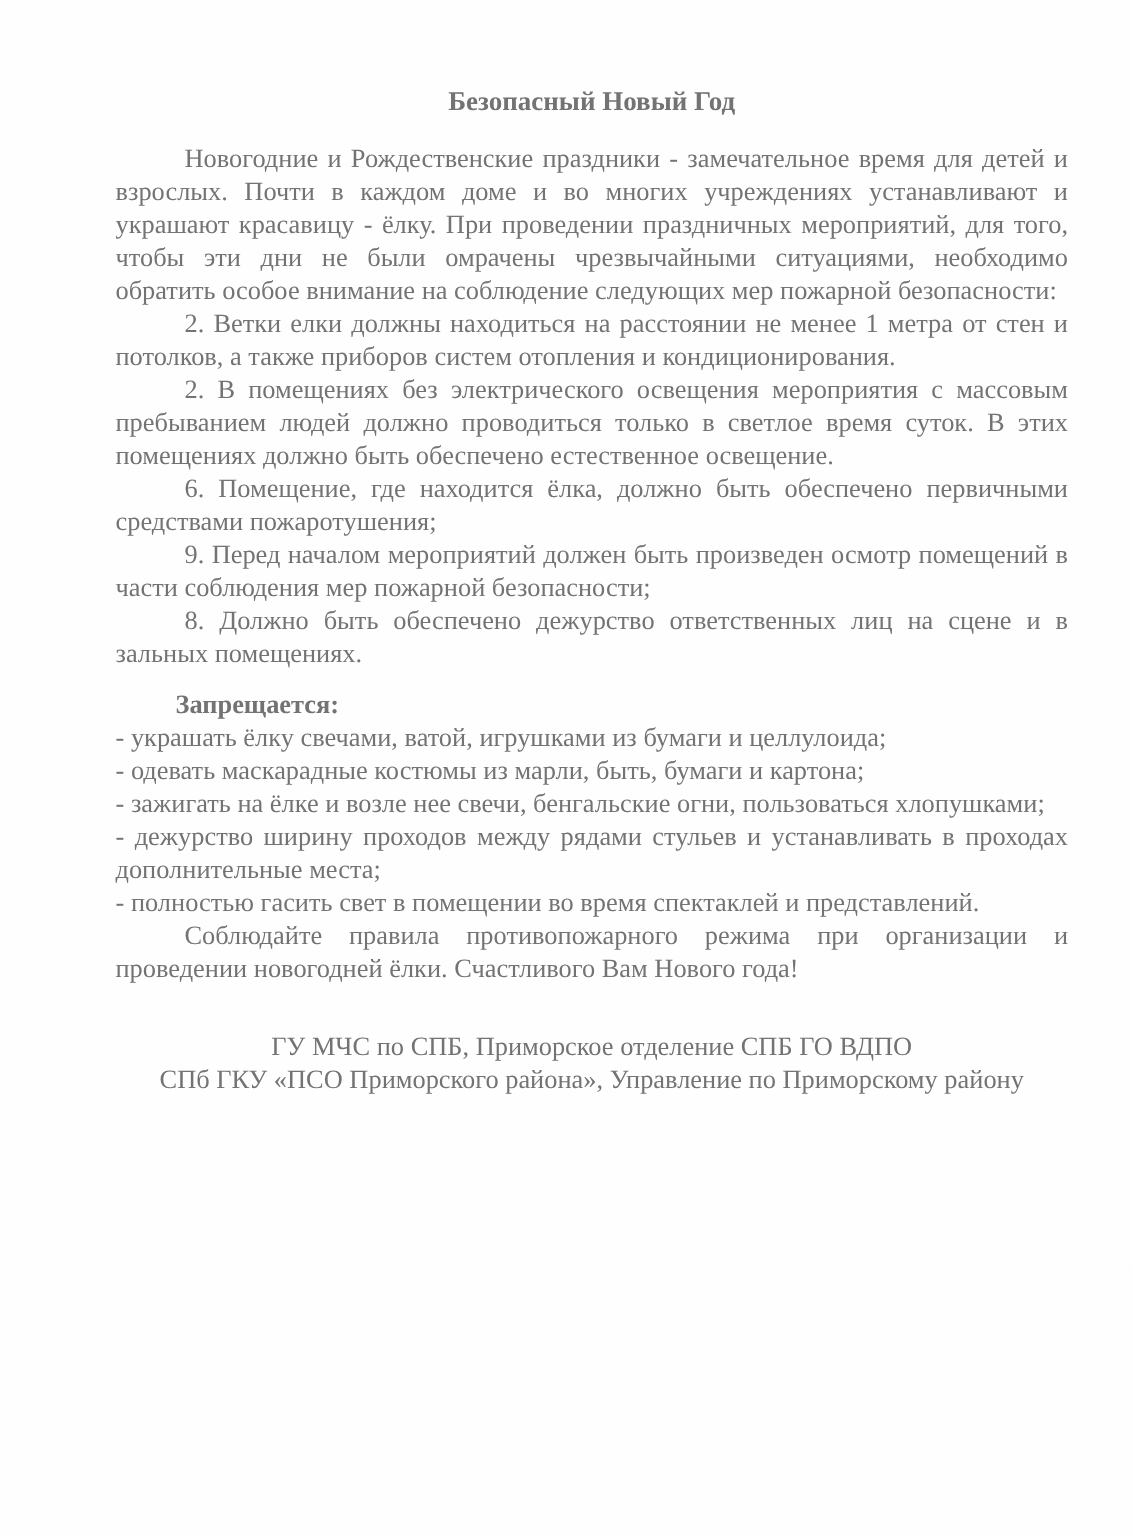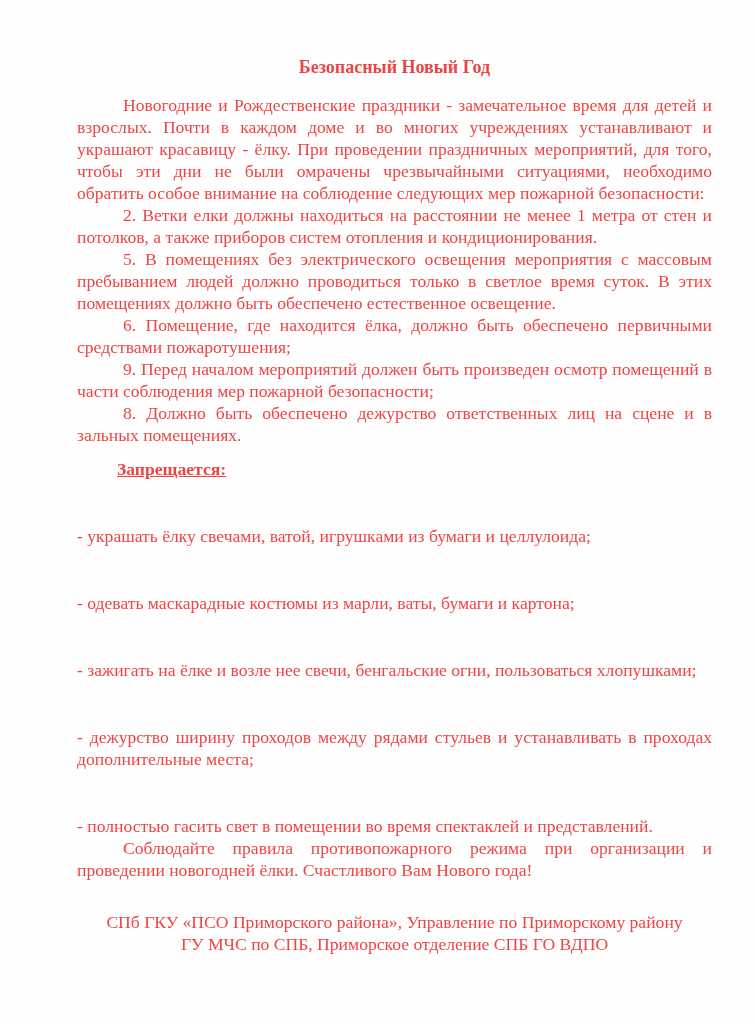--- a/index.html
+++ b/index.html
@@ -7,48 +7,46 @@
     margin: 0;
     padding: 0;
     background: #ffffff;
   }
   .page {
     position: relative;
     width: 755px;
     height: 1024px;
     box-sizing: border-box;
     background: #fefefe;
-    color: #ef4444;
+    color: #737373;
     font-family: "Liberation Serif", "DejaVu Serif", serif;
     font-size: 17.6px;
     line-height: 22px;
     padding: 56px 43px 0 77px;
     overflow: hidden;
   }
   .doc-title {
     margin: 0 0 16px 0;
     font-size: 18px;
     line-height: 22px;
     font-weight: bold;
     text-align: center;
   }
   p {
     margin: 0;
     text-align: justify;
     text-indent: 46px;
   }
   p.bullet {
     text-indent: 0;
-    margin-top: 45px;
   }
   p.section-heading {
     font-weight: bold;
     text-indent: 40px;
     margin-top: 12px;
-    text-decoration: underline;
   }
   p.closing {
   }
   .footer {
     margin-top: 30px;
     text-align: center;
   }
   .footer div {
     text-indent: 0;
   }
@@ -56,33 +54,33 @@
 </head>
 <body>
 
 <div class="page">
 
   <h1 class="doc-title">Безопасный Новый Год</h1>
 
   <p>Новогодние и Рождественские праздники - замечательное время для детей и взрослых. Почти в каждом доме и во многих учреждениях устанавливают и украшают красавицу - ёлку.  При проведении праздничных мероприятий, для того, чтобы эти дни не были омрачены чрезвычайными ситуациями, необходимо обратить особое внимание на соблюдение следующих мер пожарной безопасности:</p>
 
   <p>2. Ветки елки должны находиться на расстоянии не менее 1 метра от стен и потолков, а также приборов систем отопления и кондиционирования.</p>
-  <p>5. В помещениях без электрического освещения мероприятия с массовым пребыванием людей должно проводиться только в светлое время суток. В этих помещениях должно быть обеспечено естественное освещение.</p>
+  <p>2. В помещениях без электрического освещения мероприятия с массовым пребыванием людей должно проводиться только в светлое время суток. В этих помещениях должно быть обеспечено естественное освещение.</p>
   <p>6. Помещение, где находится ёлка, должно быть обеспечено первичными средствами пожаротушения;</p>
   <p>9. Перед началом мероприятий должен быть произведен осмотр помещений в части соблюдения мер пожарной безопасности;</p>
   <p>8. Должно быть обеспечено дежурство ответственных лиц на сцене и в зальных помещениях.</p>
 
   <p class="section-heading">Запрещается:</p>
 
   <p class="bullet">- украшать ёлку свечами, ватой, игрушками из бумаги и целлулоида;</p>
-  <p class="bullet">- одевать маскарадные костюмы из марли, ваты, бумаги и картона;</p>
+  <p class="bullet">- одевать маскарадные костюмы из марли, быть, бумаги и картона;</p>
   <p class="bullet">- зажигать на ёлке и возле нее свечи, бенгальские огни, пользоваться хлопушками;</p>
   <p class="bullet">- дежурство ширину проходов между рядами стульев и устанавливать в проходах дополнительные места;</p>
   <p class="bullet">- полностью гасить свет в помещении во время спектаклей и представлений.</p>
 
   <p class="closing">Соблюдайте правила противопожарного режима при организации и проведении новогодней ёлки. Счастливого Вам Нового года!</p>
 
   <div class="footer">
+    <div>ГУ МЧС по СПБ, Приморское отделение СПБ ГО ВДПО</div>
     <div>СПб ГКУ «ПСО Приморского района», Управление по Приморскому району</div>
-    <div>ГУ МЧС по СПБ, Приморское отделение СПБ ГО ВДПО</div>
   </div>
 
 </div>
 
 </body></html>

